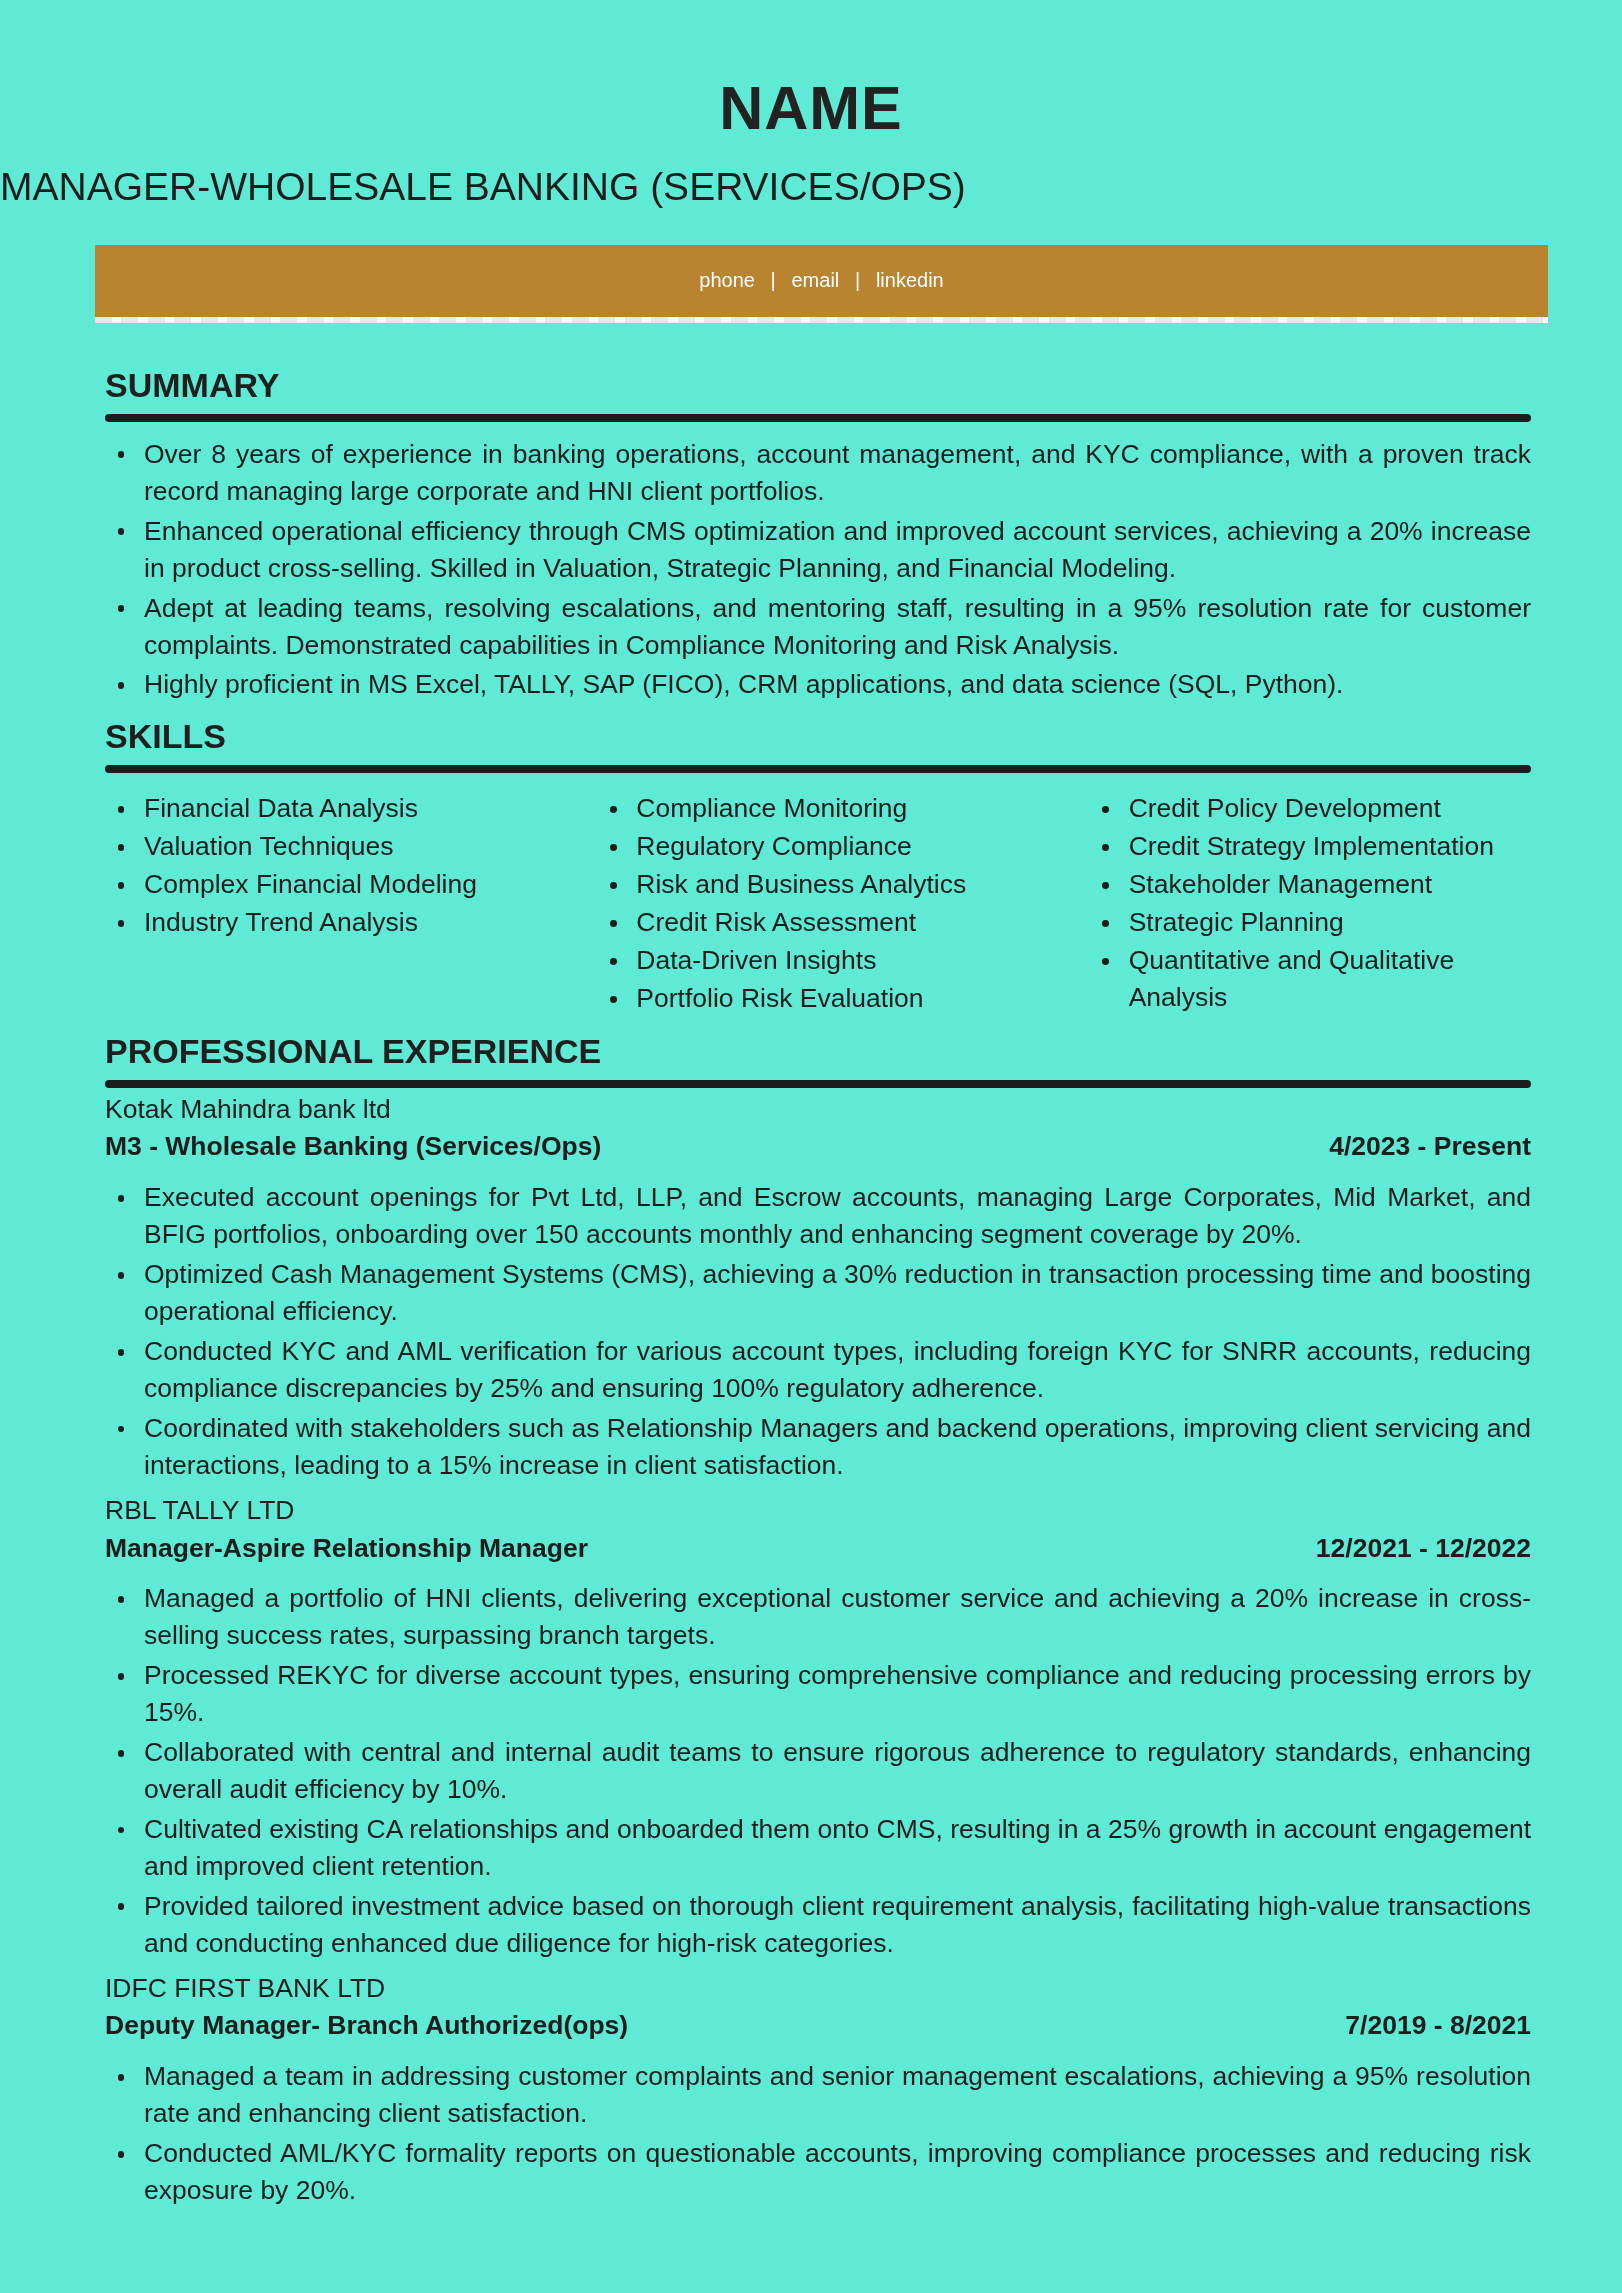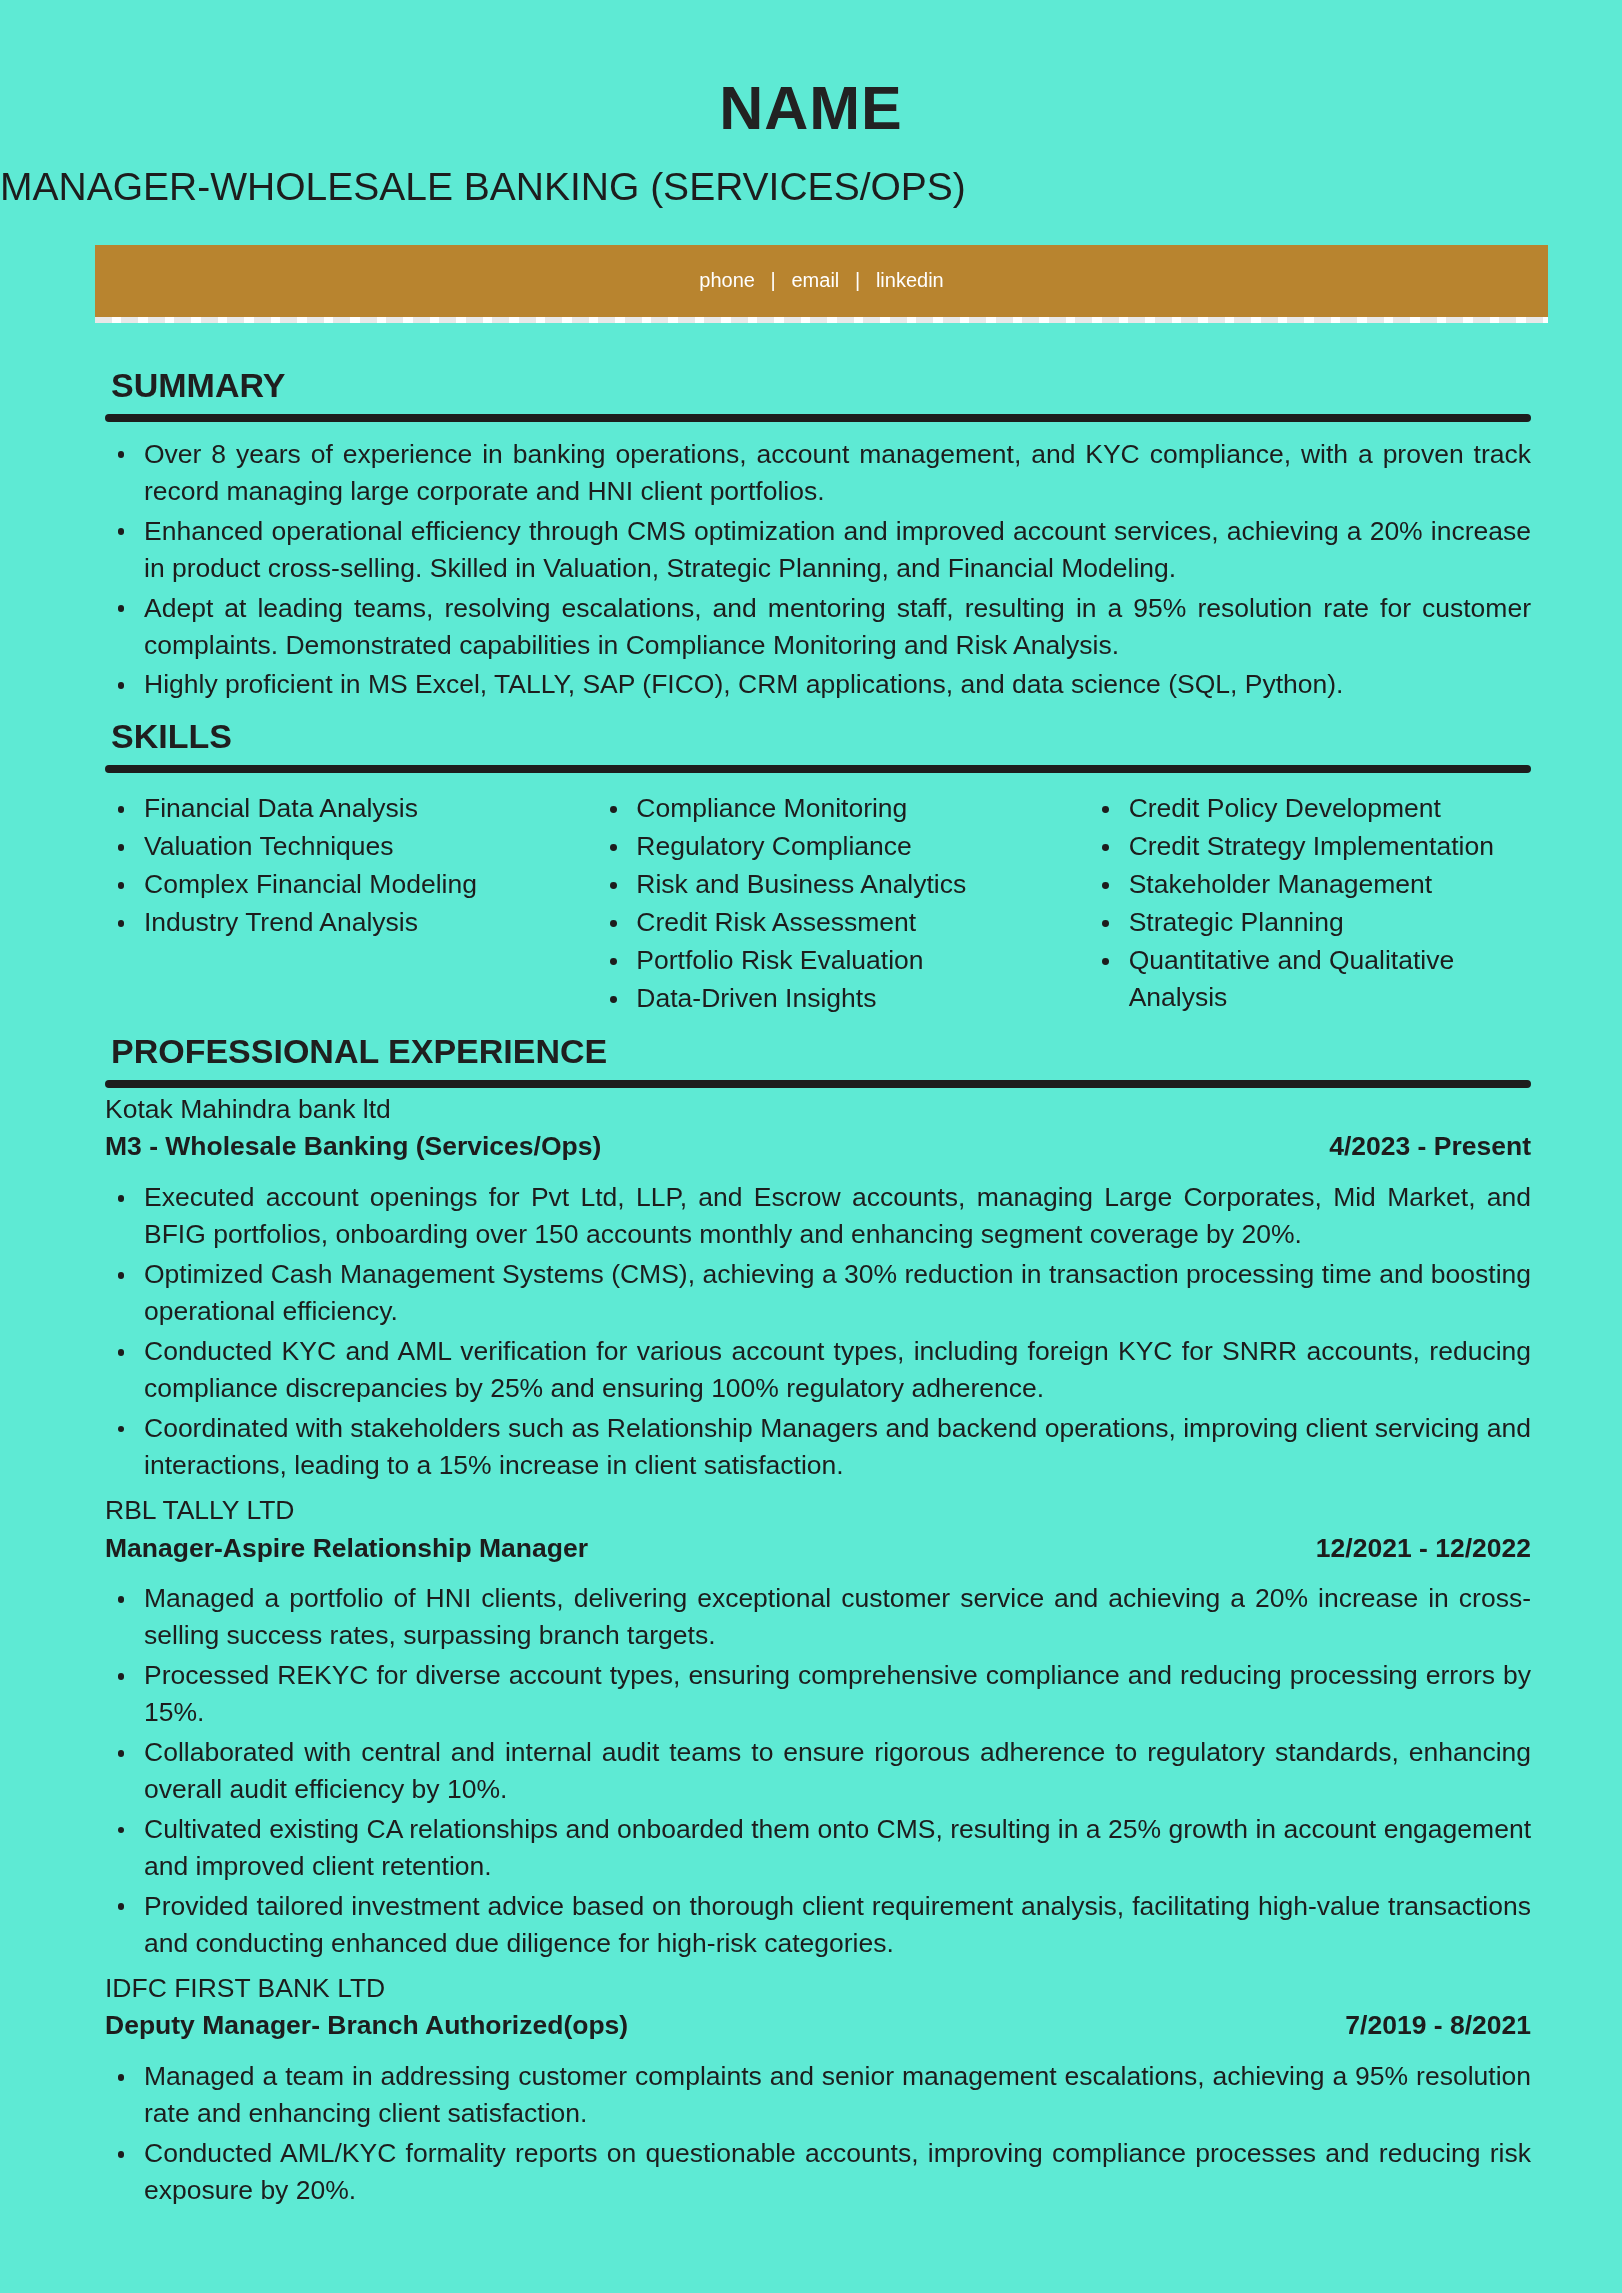--- a/index.html
+++ b/index.html
@@ -50,21 +50,20 @@
     height: 6.9px;
     background: repeating-linear-gradient(90deg, #e8e8e8 0 16.7px, #ffffff 16.7px 26.5px);
   }
   
   .content { margin: 0 91px 0 105px; }
   h2.section-title {
     font-size: 34px;
     font-weight: bold;
     line-height: 39px;
     color: #1f1f1f;
-    margin-left: 6px;
   }
   .mt-summary { margin-top: 43px; }
   .mt-skills  { margin-top: 13.7px; }
   .mt-exp     { margin-top: 13.7px; }
   .rule {
     height: 7.8px;
     background: #1d1d1d;
     border-radius: 3.9px;
     margin-top: 8.8px;
   }
@@ -164,22 +163,22 @@
         <li>Financial Data Analysis</li>
         <li>Valuation Techniques</li>
         <li>Complex Financial Modeling</li>
         <li>Industry Trend Analysis</li>
       </ul>
       <ul class="bullets">
         <li>Compliance Monitoring</li>
         <li>Regulatory Compliance</li>
         <li>Risk and Business Analytics</li>
         <li>Credit Risk Assessment</li>
+        <li>Data-Driven Insights</li>
         <li>Portfolio Risk Evaluation</li>
-        <li>Data-Driven Insights</li>
       </ul>
       <ul class="bullets">
         <li>Credit Policy Development</li>
         <li>Credit Strategy Implementation</li>
         <li>Stakeholder Management</li>
         <li>Strategic Planning</li>
         <li>Quantitative and Qualitative Analysis</li>
       </ul>
     </div>
 

